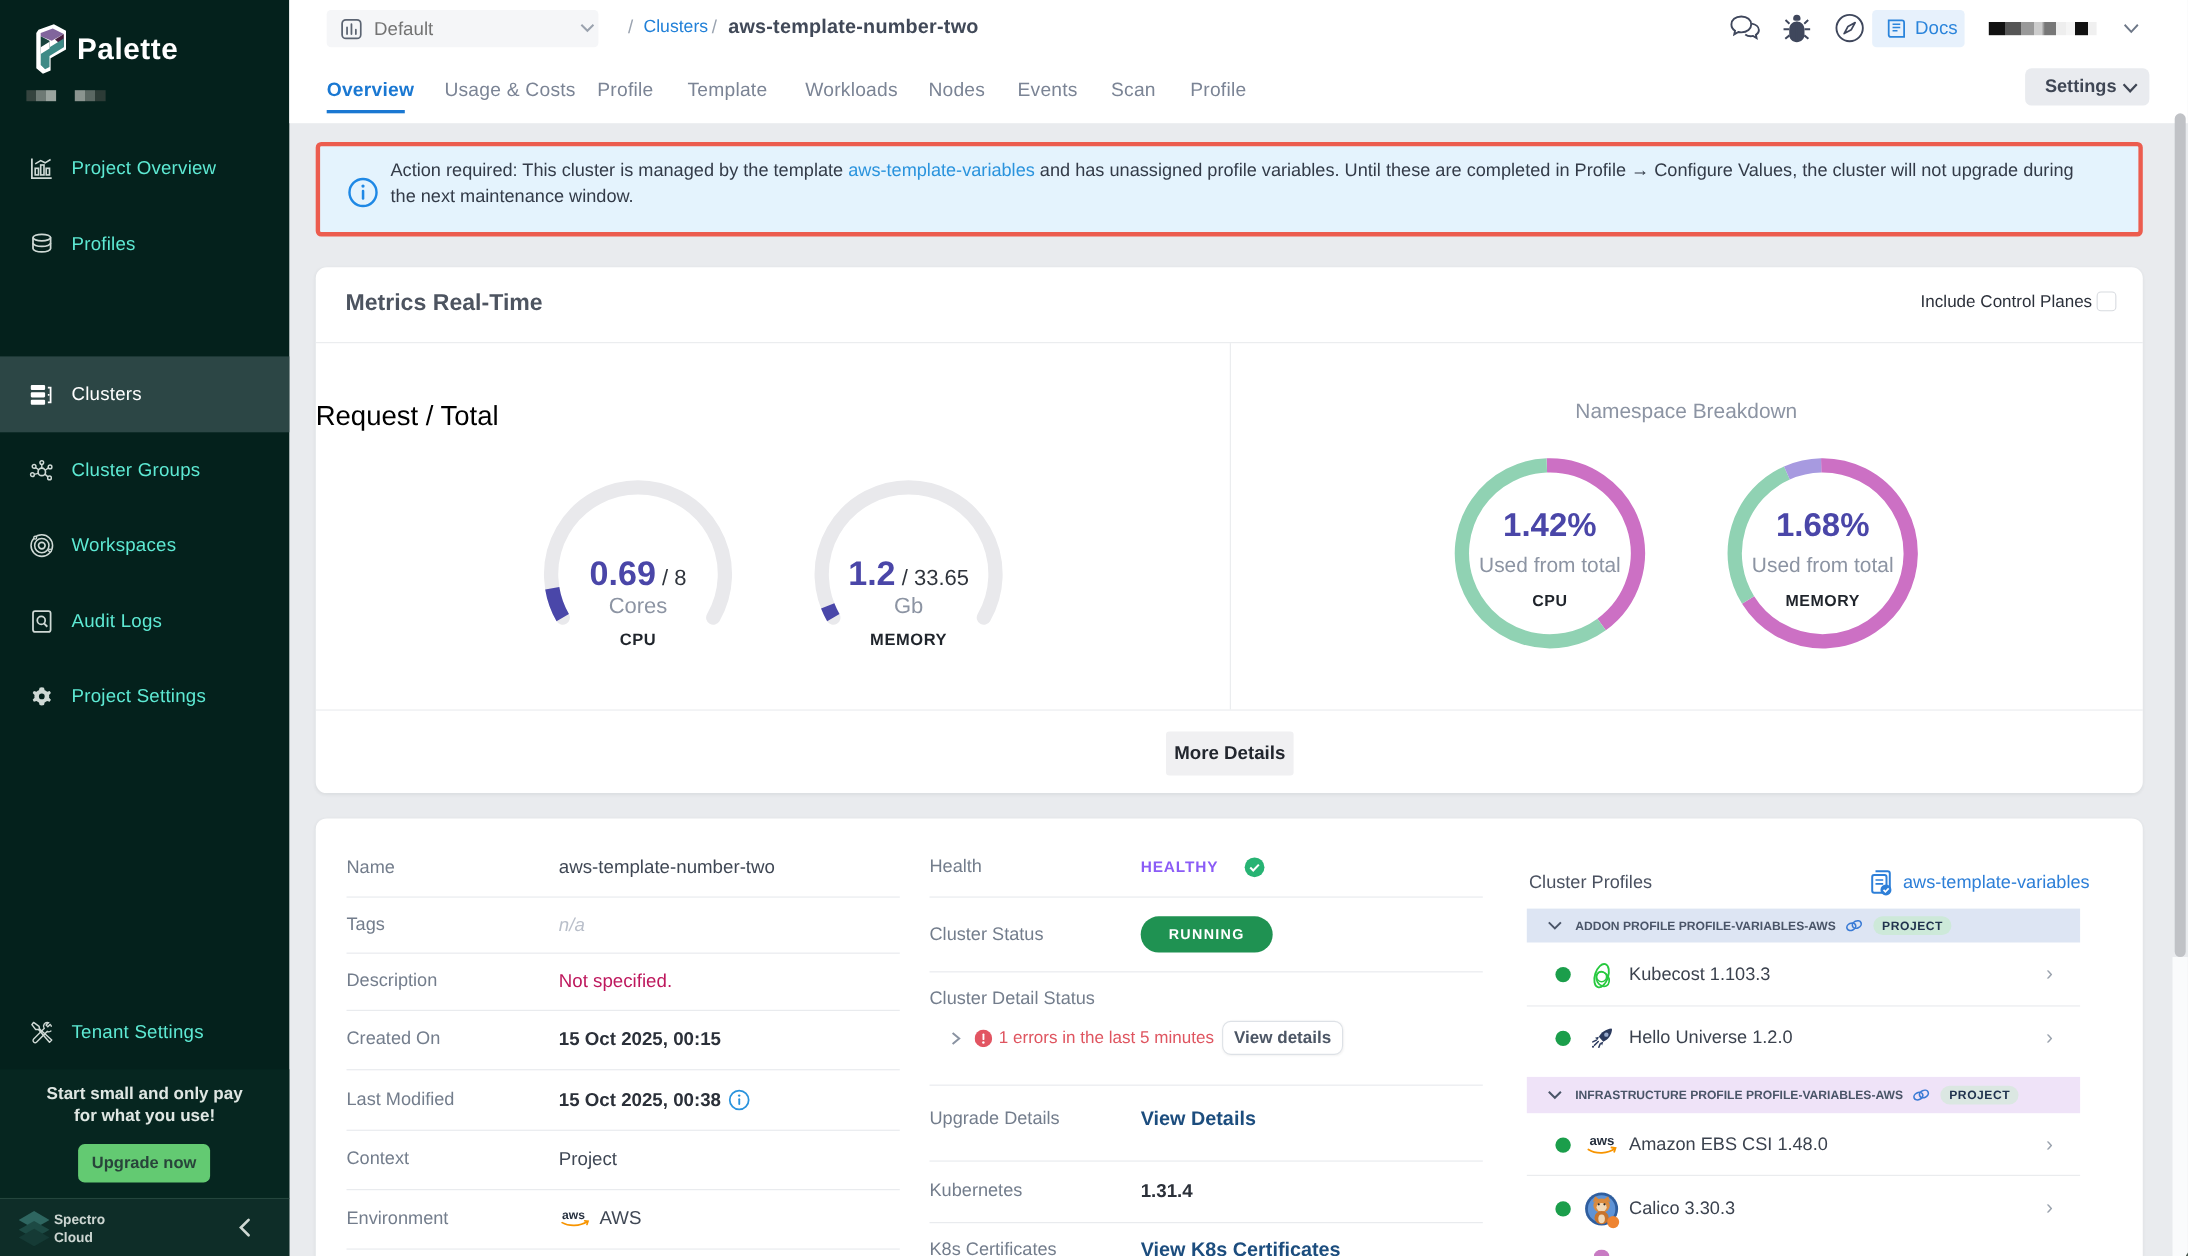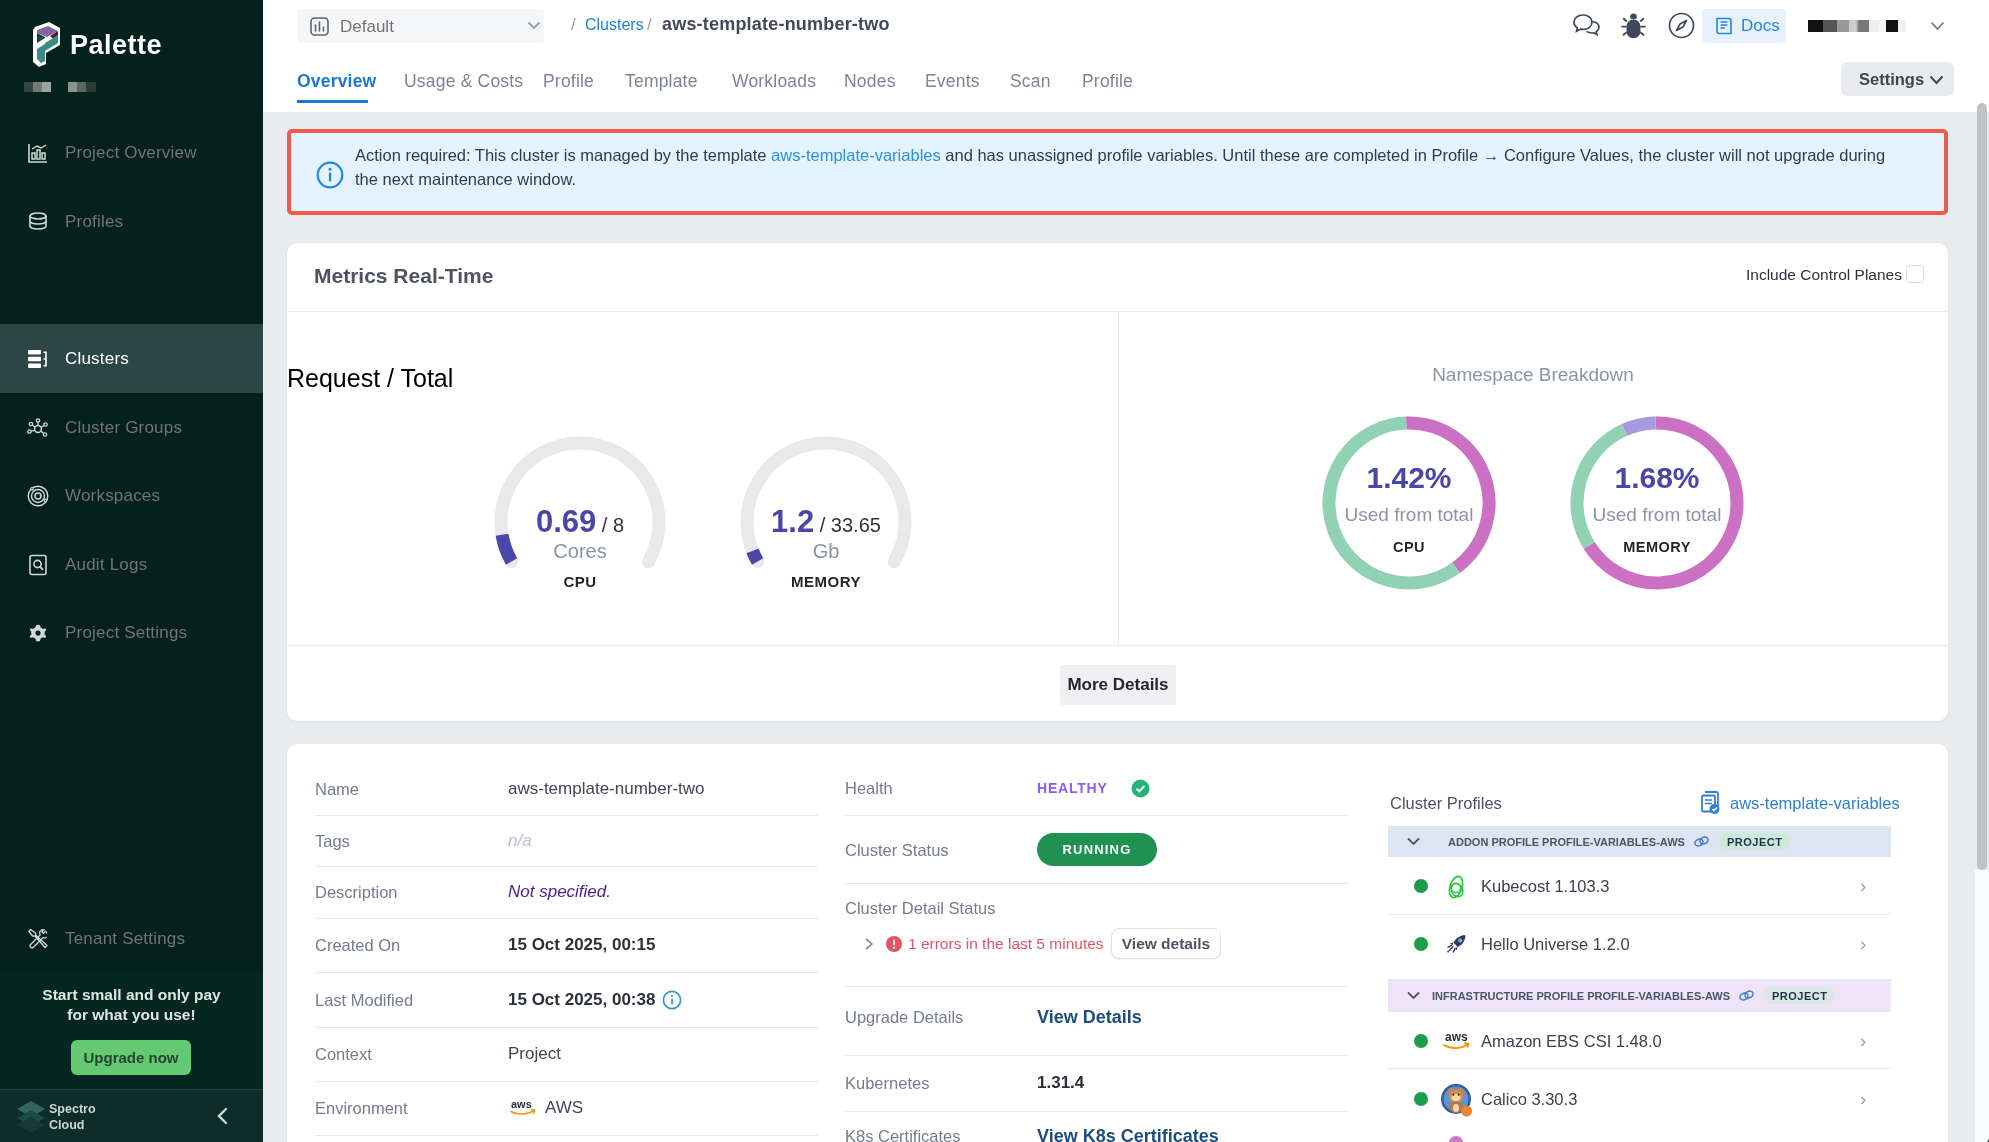--- a/index.html
+++ b/index.html
@@ -17,21 +17,21 @@
     <path d="M8 27 L29 14 L29 22 L16 30 L16 40 L12 42 L8 38 Z" fill="#3d8a86"></path>
     <path d="M8 22 L16 17 L16 23 L8 28 Z" fill="#fff"></path>
   </svg>
   <div class="abs" style="left:70px;top:30px;font-size:27px;font-weight:600;color:#fff;letter-spacing:.5px">Palette</div>
   <div class="abs" style="left:24px;top:82px;width:27px;height:10px;background:linear-gradient(90deg,#35443f 33%,#6e7a75 33%,#6e7a75 66%,#9aa49f 66%)"></div>
   <div class="abs" style="left:68px;top:82px;width:28px;height:10px;background:linear-gradient(90deg,#8a948f 33%,#5a6762 33%,#5a6762 66%,#2c3b36 66%)"></div>
 
   <style>
     .mi{position:absolute;left:0;width:263px;height:69px;display:flex;align-items:center}
     .mi .ic{position:absolute;left:26px;width:24px;height:24px}
-    .mi .tx{position:absolute;left:65px;font-size:17px;color:#737373;letter-spacing:.2px}
+    .mi .tx{position:absolute;left:65px;font-size:17px;color:#5eead4;letter-spacing:.2px}
   </style>
   <div class="mi" style="top:118px">
     <svg class="ic" viewBox="0 0 24 24">
         <path d="M3 3 V21 H21" fill="none" stroke="#cfd9d5" stroke-width="1.6"></path>
         <rect x="6" y="12" width="3" height="6" fill="none" stroke="#cfd9d5" stroke-width="1.5"></rect>
         <rect x="11" y="9" width="3" height="9" fill="none" stroke="#cfd9d5" stroke-width="1.5"></rect>
         <rect x="16" y="12" width="3" height="6" fill="none" stroke="#cfd9d5" stroke-width="1.5"></rect>
         <path d="M6 8 L11 5 L15 7 L20 4" fill="none" stroke="#cfd9d5" stroke-width="1.4"></path>
       </svg>
     <span class="tx">Project Overview</span>
@@ -239,21 +239,21 @@
     .hrM{left:558px;width:503px}
   </style>
 
   <div class="lab" style="left:28px;top:45px">Name</div>
     <div class="val" style="left:221px;top:45px">aws-template-number-two</div>
   <div class="hr hrL" style="top:71px"></div>
   <div class="lab" style="left:28px;top:97px">Tags</div>
     <div class="val" style="left:221px;top:97px;font-style:italic;color:#b9bfca">n/a</div>
   <div class="hr hrL" style="top:122px"></div>
   <div class="lab" style="left:28px;top:148px">Description</div>
-    <div class="val" style="left:221px;top:148px;font-style:italic;color:#4c1d95">Not specified.</div>
+    <div class="val" style="left:221px;top:148px;color:#be185d">Not specified.</div>
   <div class="hr hrL" style="top:174px"></div>
   <div class="lab" style="left:28px;top:201px">Created On</div>
     <div class="val" style="left:221px;top:201px;font-weight:600;color:#2b3039">15 Oct 2025, 00:15</div>
   <div class="hr hrL" style="top:228px"></div>
   <div class="lab" style="left:28px;top:256px">Last Modified</div>
     <div class="val" style="left:221px;top:256px;font-weight:600;color:#2b3039">15 Oct 2025, 00:38</div>
   <svg class="abs" style="left:375px;top:246px" width="20" height="20" viewBox="0 0 20 20">
       <circle cx="10" cy="10" r="8.6" fill="none" stroke="#2a93dd" stroke-width="1.6"></circle>
       <rect x="9.2" y="8.5" width="1.7" height="6" rx="0.8" fill="#2a93dd"></rect>
       <circle cx="10" cy="6" r="1.1" fill="#2a93dd"></circle>
@@ -317,21 +317,21 @@
     .pname{position:absolute;left:93px;top:50%;transform:translateY(-50%);font-size:16.5px;color:#3b424e}
     .pchev{position:absolute;left:472px;top:50%;transform:translateY(-50%);color:#9aa2ad;font-size:19px}
     .phead{position:absolute;left:1101px;width:503px;display:flex;align-items:center;white-space:nowrap;overflow:hidden}
     .phtx{font-size:11px;font-weight:700;color:#4a5568;letter-spacing:0;white-space:nowrap}
     .pill{font-size:11px;font-weight:700;color:#21334e;letter-spacing:.5px;border-radius:9px;padding:3px 8px 2px}
   </style>
   <div class="phead" style="top:82px;height:31px;background:#dde5f3">
     <svg style="margin-left:19px" width="13" height="9" viewBox="0 0 13 9">
         <path d="M1 1.5 L6.5 7 L12 1.5" fill="none" stroke="#4a5568" stroke-width="1.8"></path>
       </svg>
-    <span class="phtx" style="margin-left:28px">ADDON PROFILE PROFILE-VARIABLES-AWS</span>
+    <span class="phtx" style="margin-left:12px">ADDON PROFILE PROFILE-VARIABLES-AWS</span>
     <svg style="margin-left:8px" width="17" height="13" viewBox="0 0 17 13">
         <ellipse cx="6" cy="7.5" rx="4.2" ry="3.2" fill="none" stroke="#3a7bd5" stroke-width="1.5" transform="rotate(-25 6 7.5)"></ellipse>
         <ellipse cx="11" cy="5.5" rx="4.2" ry="3.2" fill="none" stroke="#3a7bd5" stroke-width="1.5" transform="rotate(-25 11 5.5)"></ellipse>
       </svg>
     <span class="pill" style="margin-left:9px;background:#cde9d9">PROJECT</span>
   </div>
   <div class="prow" style="top:113px;height:58px;border-bottom:1px solid #e8eaed">
     <span class="pdot"></span>
     <svg class="abs" style="left:58px;top:17px" width="22" height="26" viewBox="0 0 22 26">
         <ellipse cx="10" cy="13" rx="6" ry="11" fill="none" stroke="#27c93f" stroke-width="1.7" transform="rotate(18 10 13)"></ellipse>

